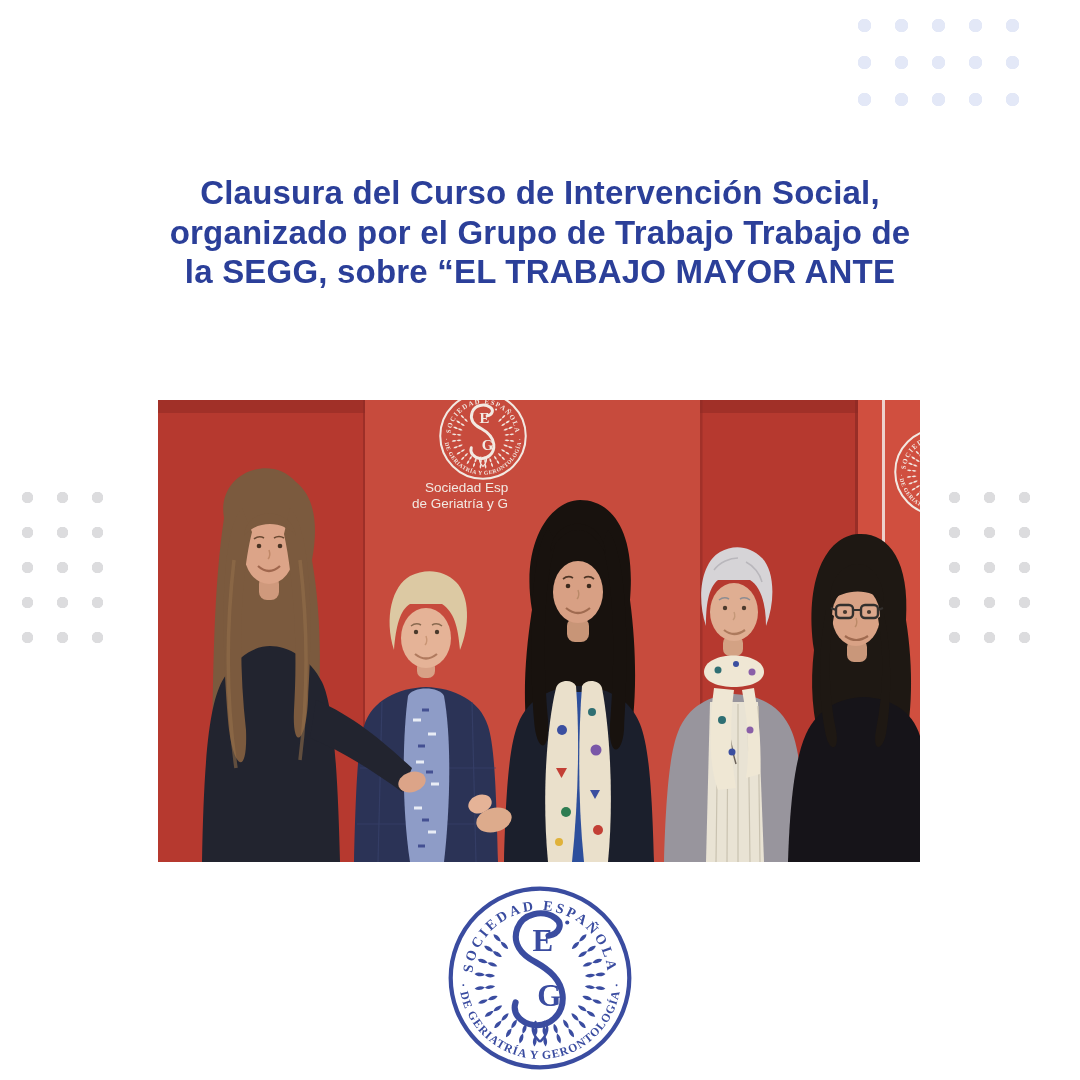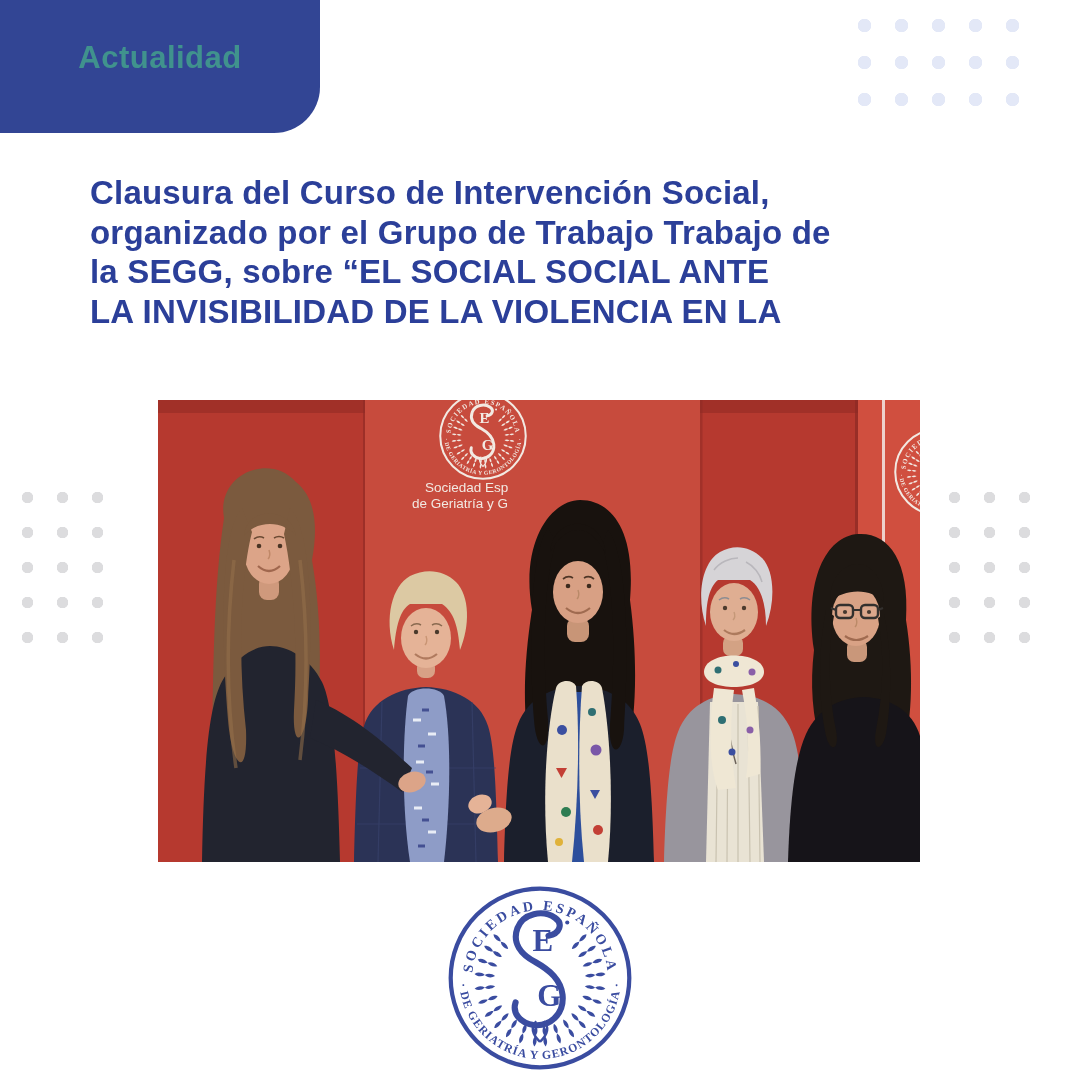--- a/index.html
+++ b/index.html
@@ -26,21 +26,21 @@
   .dots-side{
     width:105px;height:175px;
     background-image:radial-gradient(circle,#dcdcde 5.5px,rgba(220,220,222,0) 6px);
     background-size:35px 35px;
   }
   .dots-left{left:10px;top:480px;}
   .dots-right{left:937px;top:480px;}
   
   .headline{
     position:absolute;left:90px;top:173px;width:900px;
-    text-align:left;color:#2b3f99;font-weight:bold;
+    text-align:center;color:#2b3f99;font-weight:bold;
     font-size:33px;line-height:39.5px;letter-spacing:.2px;
   }
   
   .photo{
     position:absolute;left:158px;top:400px;width:762px;height:462px;text-decoration:underline;
   }
   .photo svg{display:block;}
   
   .seal-main{
     position:absolute;left:446px;top:884px;width:188px;height:188px;
@@ -121,33 +121,29 @@
         <circle cx="129" cy="41" r="2.2" fill="currentColor"></circle>
       </g>
       <text class="seal-letter" x="103" y="71" font-size="33" text-anchor="middle">E</text>
       <text class="seal-letter" x="110" y="130" font-size="33" text-anchor="middle">G</text>
     </g>
   </defs>
 </svg>
 
 <div class="canvas">
 
-  <div class="badge">
-    <span class="badge-label">Actualidad</span>
-  </div>
 
   <div class="dots dots-top-right"></div>
   <div class="dots dots-side dots-left"></div>
   <div class="dots dots-side dots-right"></div>
 
   <div class="headline">
     <div>Clausura del Curso de Intervención Social,</div>
     <div>organizado por el Grupo de Trabajo Trabajo de</div>
-    <div>la SEGG, sobre “EL SOCIAL SOCIAL ANTE</div>
-    <div>LA INVISIBILIDAD DE LA VIOLENCIA EN LA</div>
+    <div>la SEGG, sobre “EL TRABAJO MAYOR ANTE</div>
   </div>
 
   <div class="photo">
     <svg width="762" height="462" viewBox="0 0 762 462">
 
       <g>
         <rect x="0" y="0" width="762" height="462" fill="#b6392f"></rect>
         <rect x="0" y="0" width="762" height="13" fill="#992e27" opacity="0.75"></rect>
         <rect x="205" y="0" width="2.5" height="462" fill="#8c2a24" opacity="0.6"></rect>
         <rect x="207" y="0" width="335" height="462" fill="#c74b3d"></rect>

